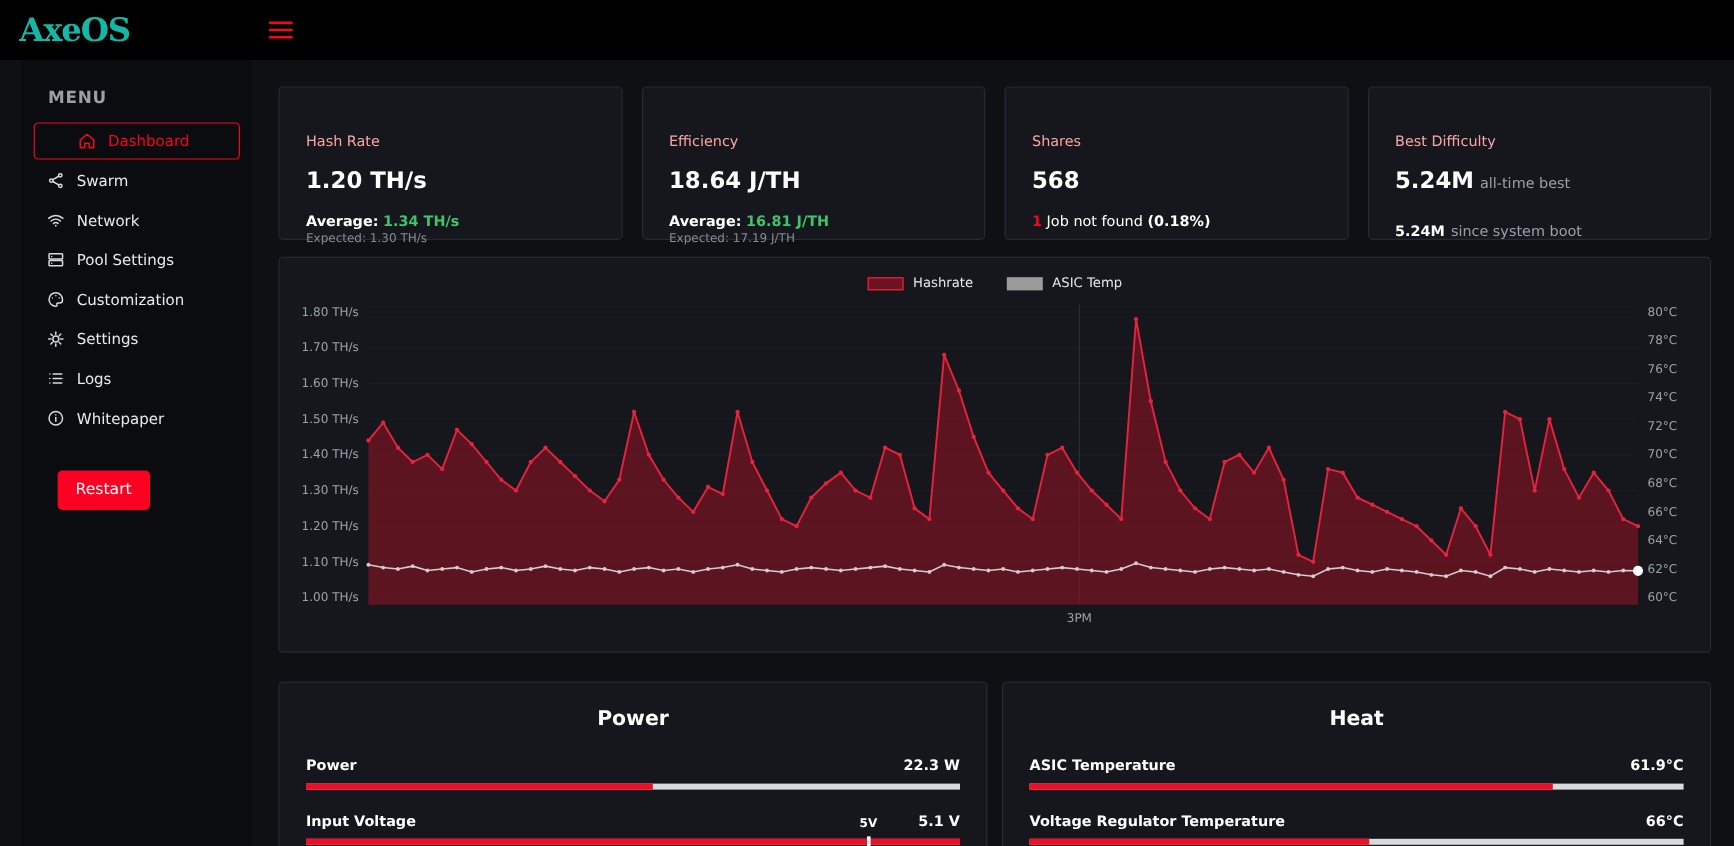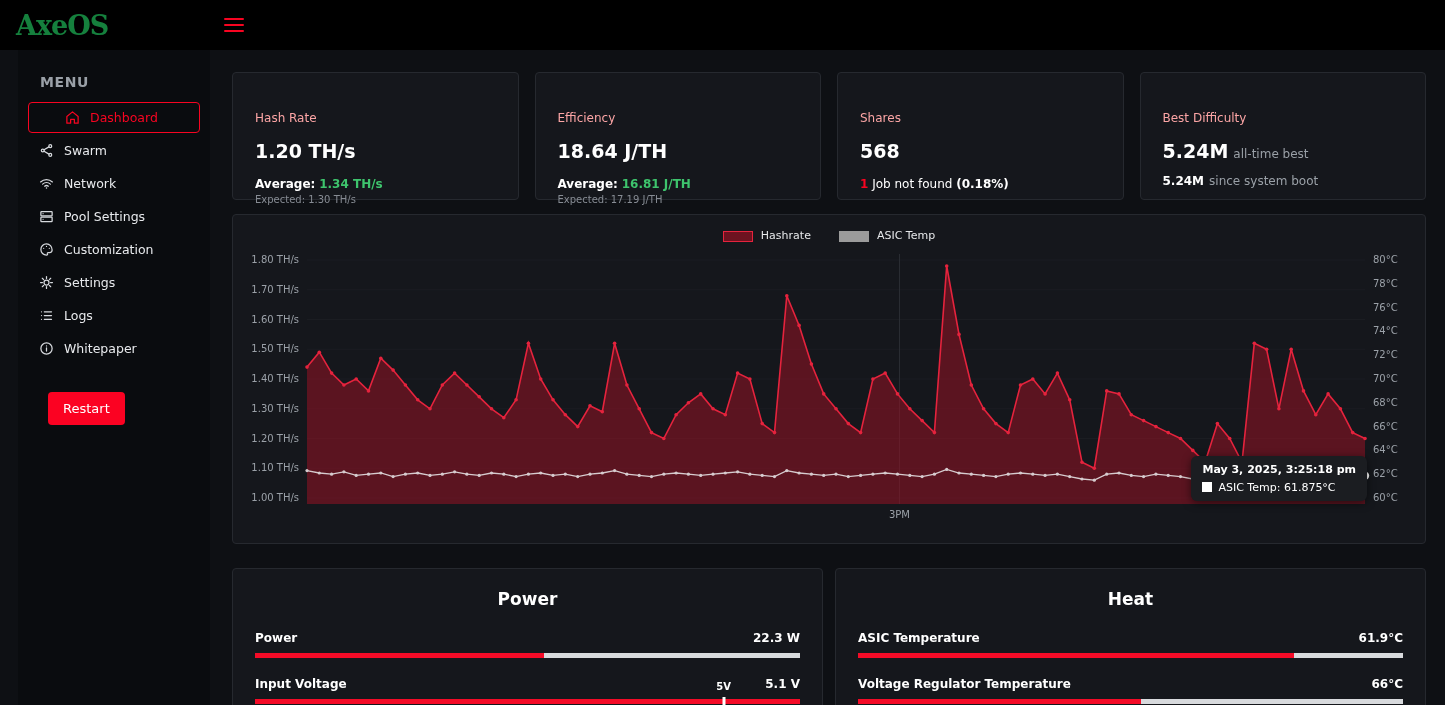--- a/index.html
+++ b/index.html
@@ -7,21 +7,21 @@
   body {
     background:#0e1014;
     color:#ffffff;
     font-family:"DejaVu Sans","Liberation Sans",sans-serif;
   }
   
   .topbar { height:50px; background:#000000; display:flex; align-items:center; }
   .logo {
     width:194px; padding-left:16px;
     font-family:"DejaVu Serif","Liberation Serif",serif;
-    font-weight:700; font-size:27px; letter-spacing:-1px; color:#15803d;
+    font-weight:700; font-size:27px; letter-spacing:-1px; color:#14b8a6;
   }
   .hamburger { margin-left:30px; width:20px; cursor:pointer; }
   .hamburger div { height:2.5px; background:#f80421; margin:3.5px 0; border-radius:1px; }
   
   .layout { display:flex; height:655px; }
   .sidebar { width:192px; margin-left:18px; background:#0a0c0f; padding-top:16px; flex:none; }
   .menu-label { margin:8px 0 12px 22px; font-size:14px; font-weight:bold; letter-spacing:.6px; color:#9aa0a7; }
   .menu-item {
     display:flex; align-items:center; gap:10px;
     padding:7px 10px; margin:2px 10px; border:1px solid transparent;
@@ -44,21 +44,21 @@
   .stat-title { font-size:12px; color:#fca5a5;margin-top:20px; }
   .stat-value { font-size:19px; font-weight:bold; margin-top:15px; }
   .stat-avg { font-size:12px; margin-top:15px; }
   .avg-label { font-weight:bold; }
   .avg-val { color:#3ec46d; font-weight:bold; }
   .stat-expected { font-size:10px; color:#878c94; margin-top:3px; }
   .rej-count { color:#f80421; font-weight:bold; }
   .rej-pct { font-weight:bold; }
   .stat-line { font-size:12px; margin-top:15px; }
   .bd-suffix { font-size:12px; color:#9aa0a7; font-weight:normal; margin-left:5px; }
-  .bd-secondary { margin-top:12px; font-size:12px; font-weight:bold; }
+  .bd-secondary { margin-top:24px; font-size:12px; font-weight:bold; }
   
   .chart-card { margin-top:14px; height:330px; padding:10px 8px; position:relative; }
   .legend { display:flex; justify-content:center; align-items:center; gap:28px; font-size:11px; color:#e6e8ea; padding:4px 0 4px; }
   .legend-item { display:flex; align-items:flex-end; cursor:pointer; }
   .swatch { width:30px; height:11px; display:inline-block; margin-right:8px; }
   .swatch-hashrate { background:#6d1220; border:1.5px solid #e5233d; }
   .swatch-temp { background:#9b9b9b; }
   .chart-svg text { fill:#9ba1a8; font-size:10px; font-family:"DejaVu Sans","Liberation Sans",sans-serif; }
   .chart-tooltip {
     position:absolute; right:58px; bottom:42px;
@@ -433,24 +433,20 @@
           <circle cx="1037.9" cy="230.6" r="1.6" fill="#d6cbce"></circle>
           <circle cx="1050.2" cy="228.2" r="1.6" fill="#d6cbce"></circle>
           <circle cx="1062.5" cy="229.4" r="1.6" fill="#d6cbce"></circle>
           <circle cx="1074.8" cy="230.6" r="1.6" fill="#d6cbce"></circle>
           <circle cx="1087.1" cy="229.4" r="1.6" fill="#d6cbce"></circle>
           <circle cx="1099.4" cy="230.6" r="1.6" fill="#d6cbce"></circle>
           <circle cx="1111.7" cy="229.4" r="1.6" fill="#d6cbce"></circle>
           <circle cx="1124.0" cy="229.7" r="1.6" fill="#d6cbce"></circle>
           <circle cx="1124.0" cy="229.7" r="4.2" fill="#ffffff"></circle>
         </svg>
-      <div class="chart-tooltip">
-        <div class="tt-title">May 3, 2025, 3:25:18 pm</div>
-        <div><span class="tt-swatch"></span><span>ASIC Temp: 61.875°C</span></div>
-      </div>
     </div>
 
     <div class="bottom-grid">
 
       <div class="card bottom-card">
         <div class="panel-title">Power</div>
 
         <div class="meter-row">
           <div class="meter-head">
             <span>Power</span>

